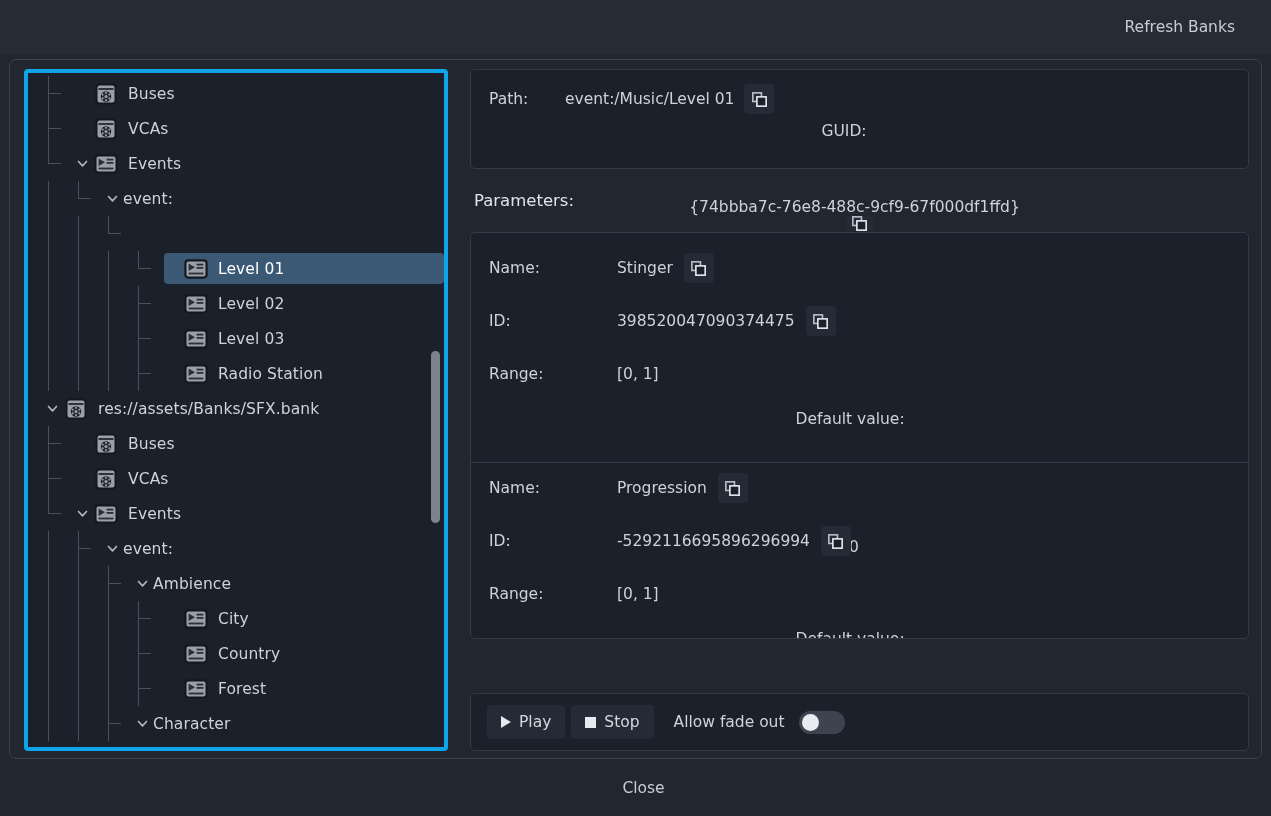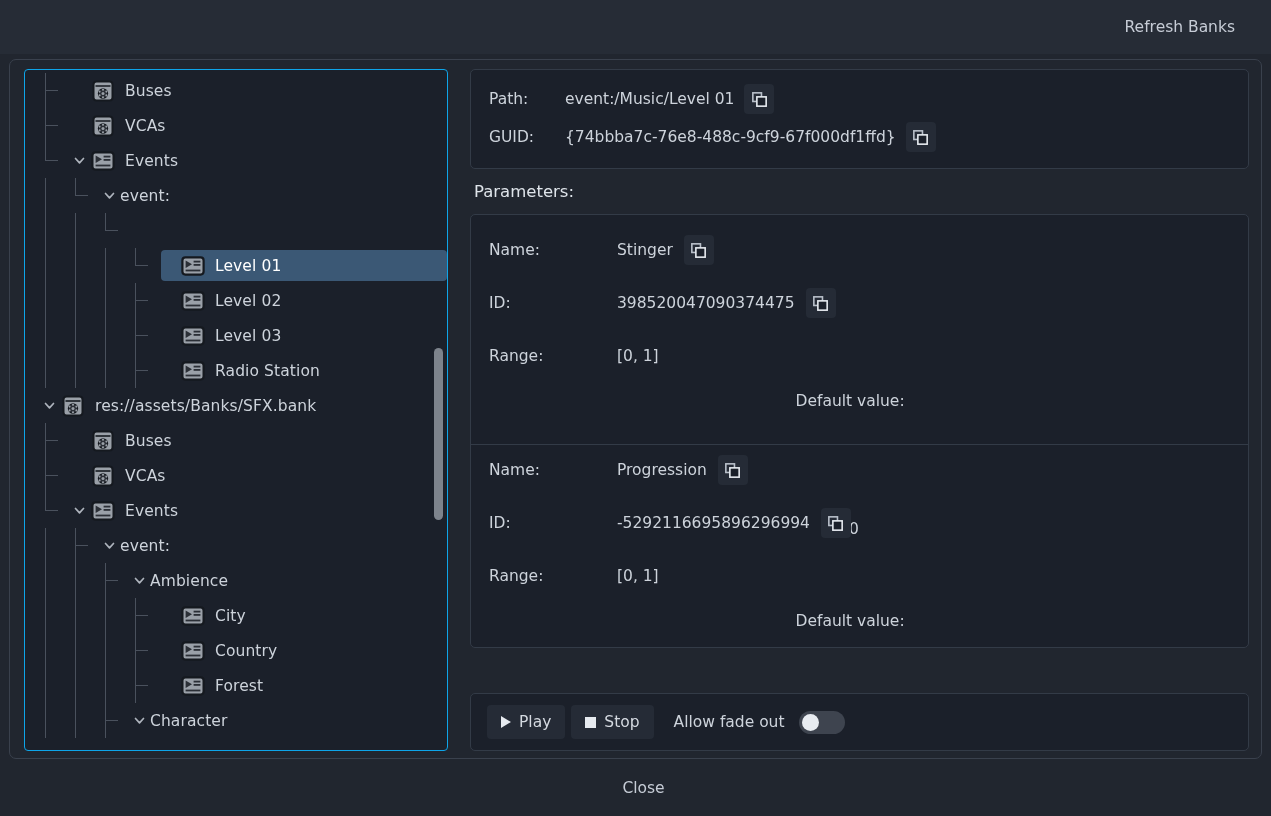--- a/index.html
+++ b/index.html
@@ -45,21 +45,21 @@
     left: 14px; top: 9px;
     width: 1225px; height: 682px;
     display: flex;
     gap: 22px;
   }
 
   
   .tree-panel {
     width: 424px;
     background: #1b202a;
-    border: 1px solid #0ea5e9;
+    border: 4px solid #0ea5e9;
     border-radius: 4px;
     position: relative;
     overflow: hidden;
   }
   .tree-inner {
     position: absolute;
     inset: 0;
     padding: 3px 0 0 0;
   }
   .tree-row {
@@ -145,36 +145,36 @@
     background: #7d838c;
     border-radius: 5px;
     cursor: pointer;
   }
 
   
   .detail-panel {
     flex: 1;
     display: flex;
     flex-direction: column;
-    gap: 13px;
+    gap: 22px;
   }
   .card {
     background: #1b202a;
     border: 1px solid #333b47;
     border-radius: 5px;
   }
 
   .idcard { padding: 14px 18px 16px 18px; }
   .kv-row {
     display: flex;
     align-items: center;
     height: 30px;
     margin-bottom: 8px;
   }
-  .kv-row:last-child { margin-bottom: 0; }
+  .kv-row:last-child { margin-bottom: 0; flex-direction: column; }
   .kv-key {
     font-size: 15.5px;
     color: #cdd3db;
     width: 76px;
     flex: 0 0 76px;
   }
   .kv-val {
     font-size: 15.5px;
     color: #cdd3db;
     margin-right: 10px;

